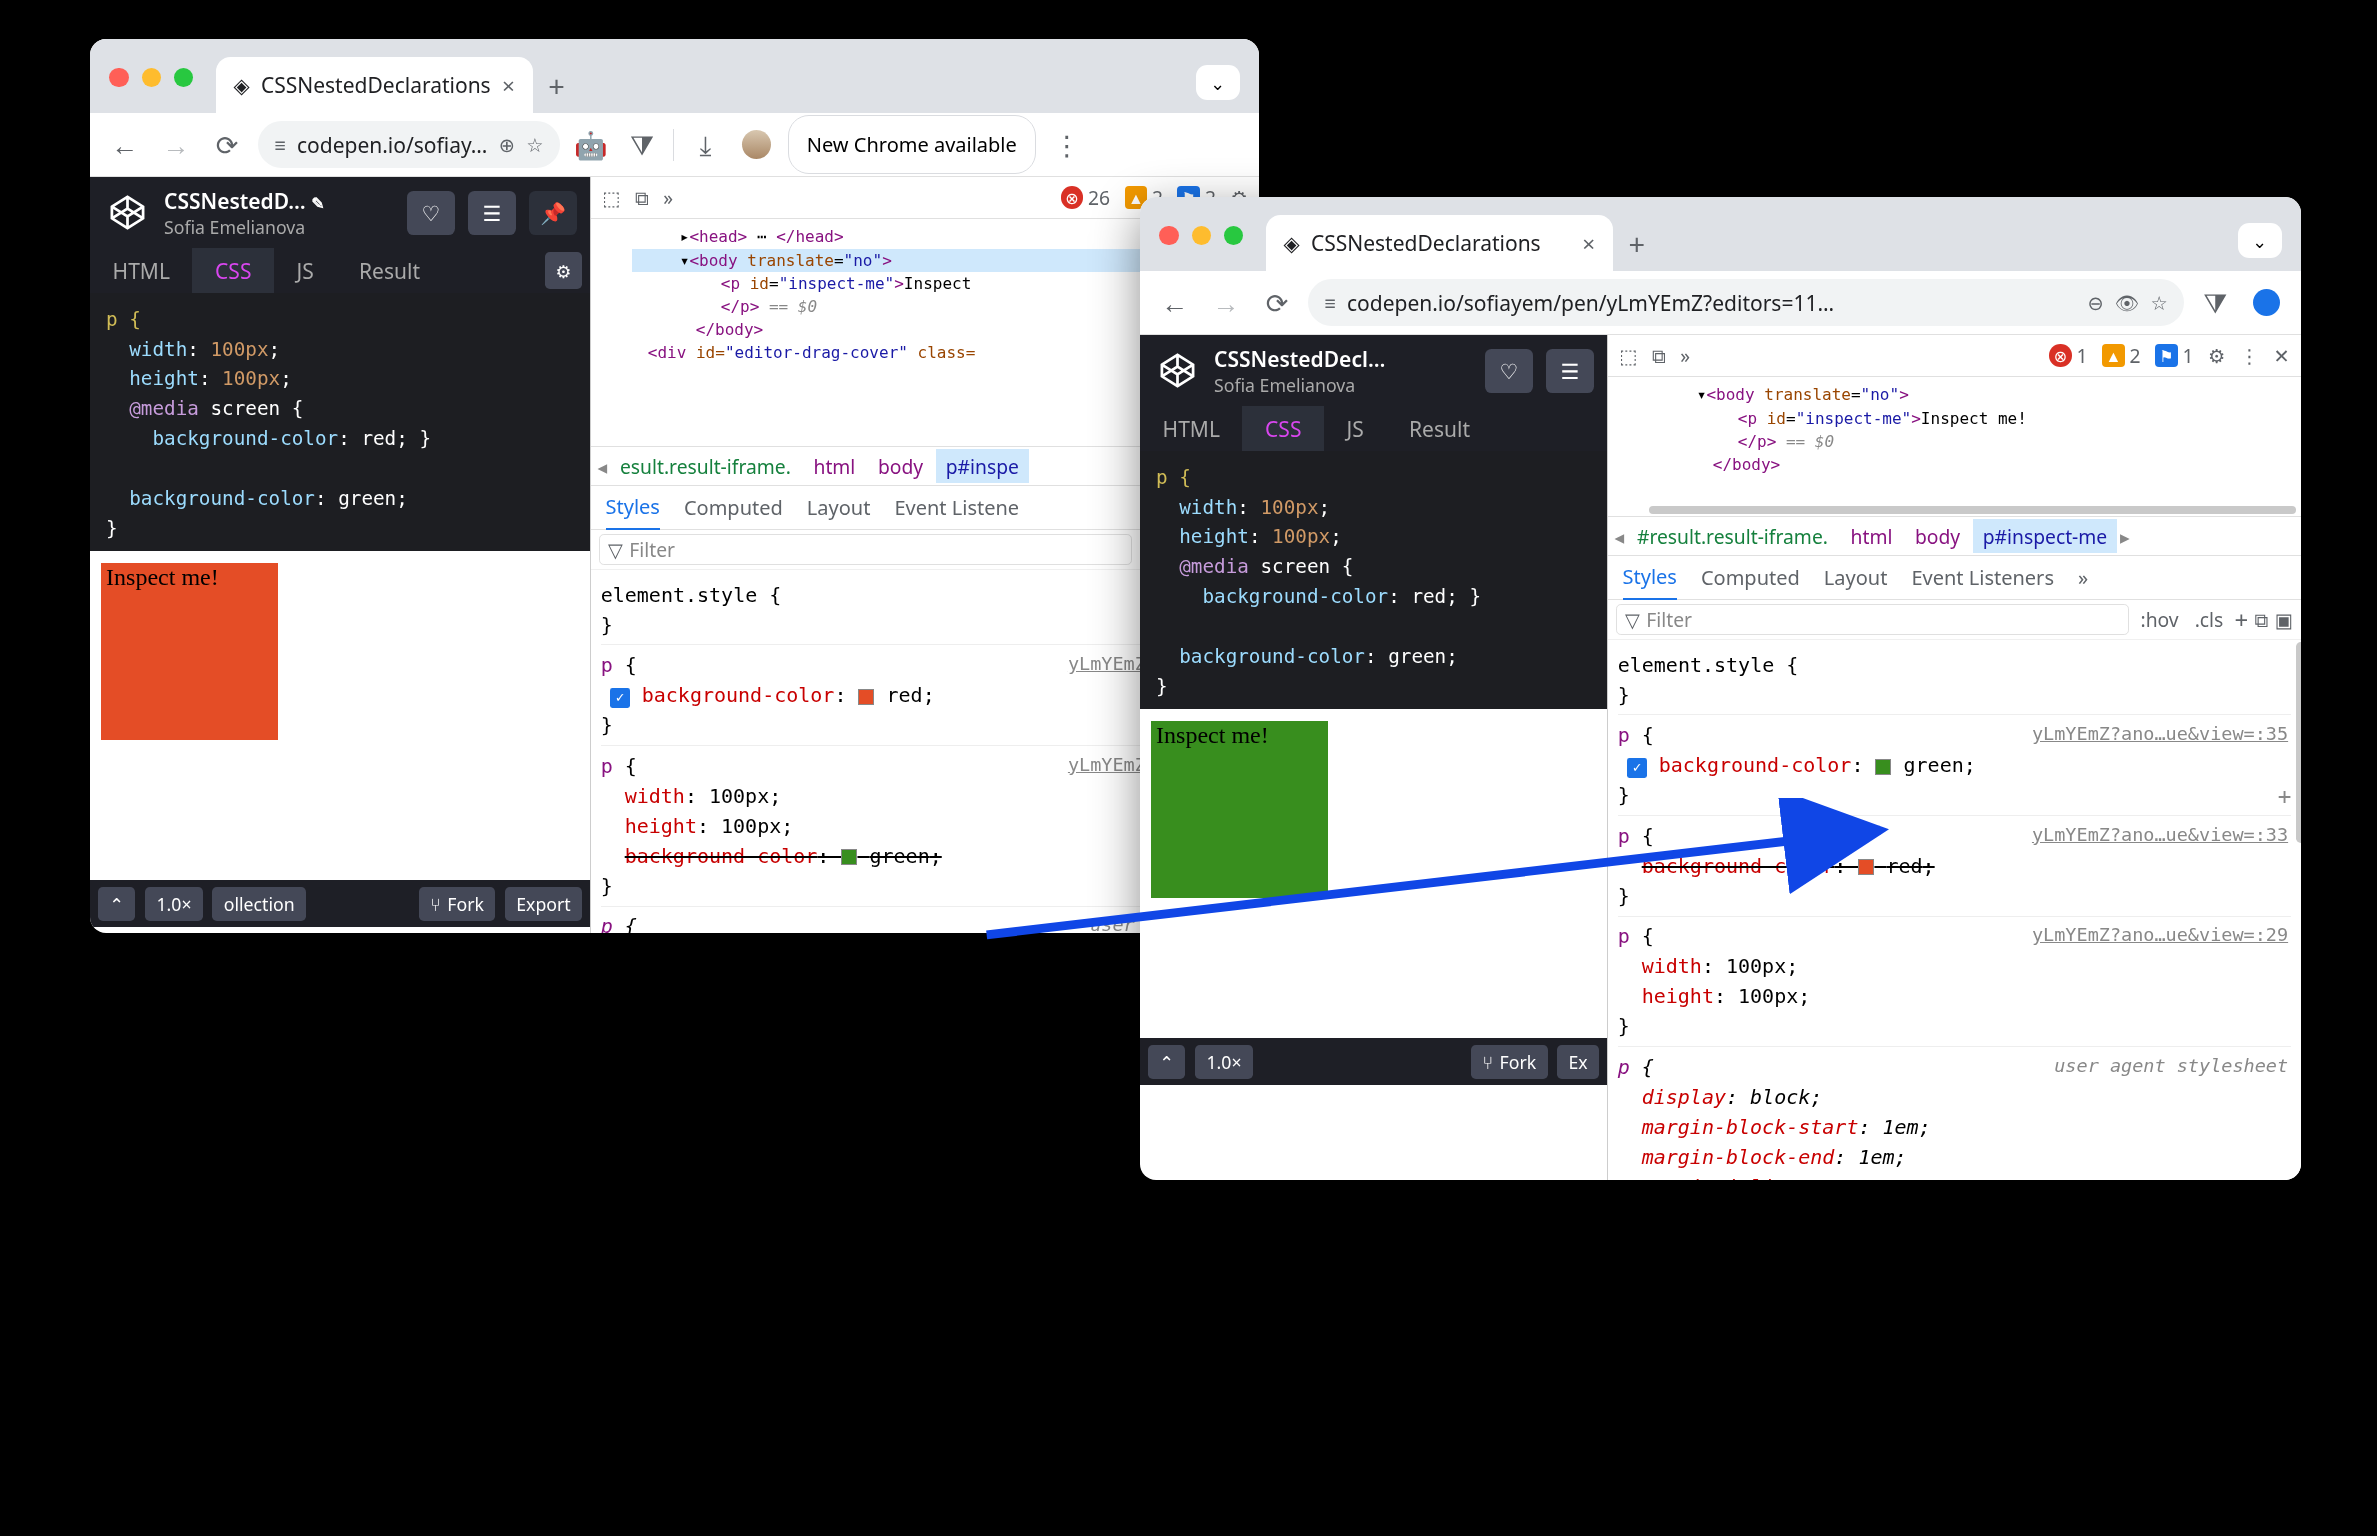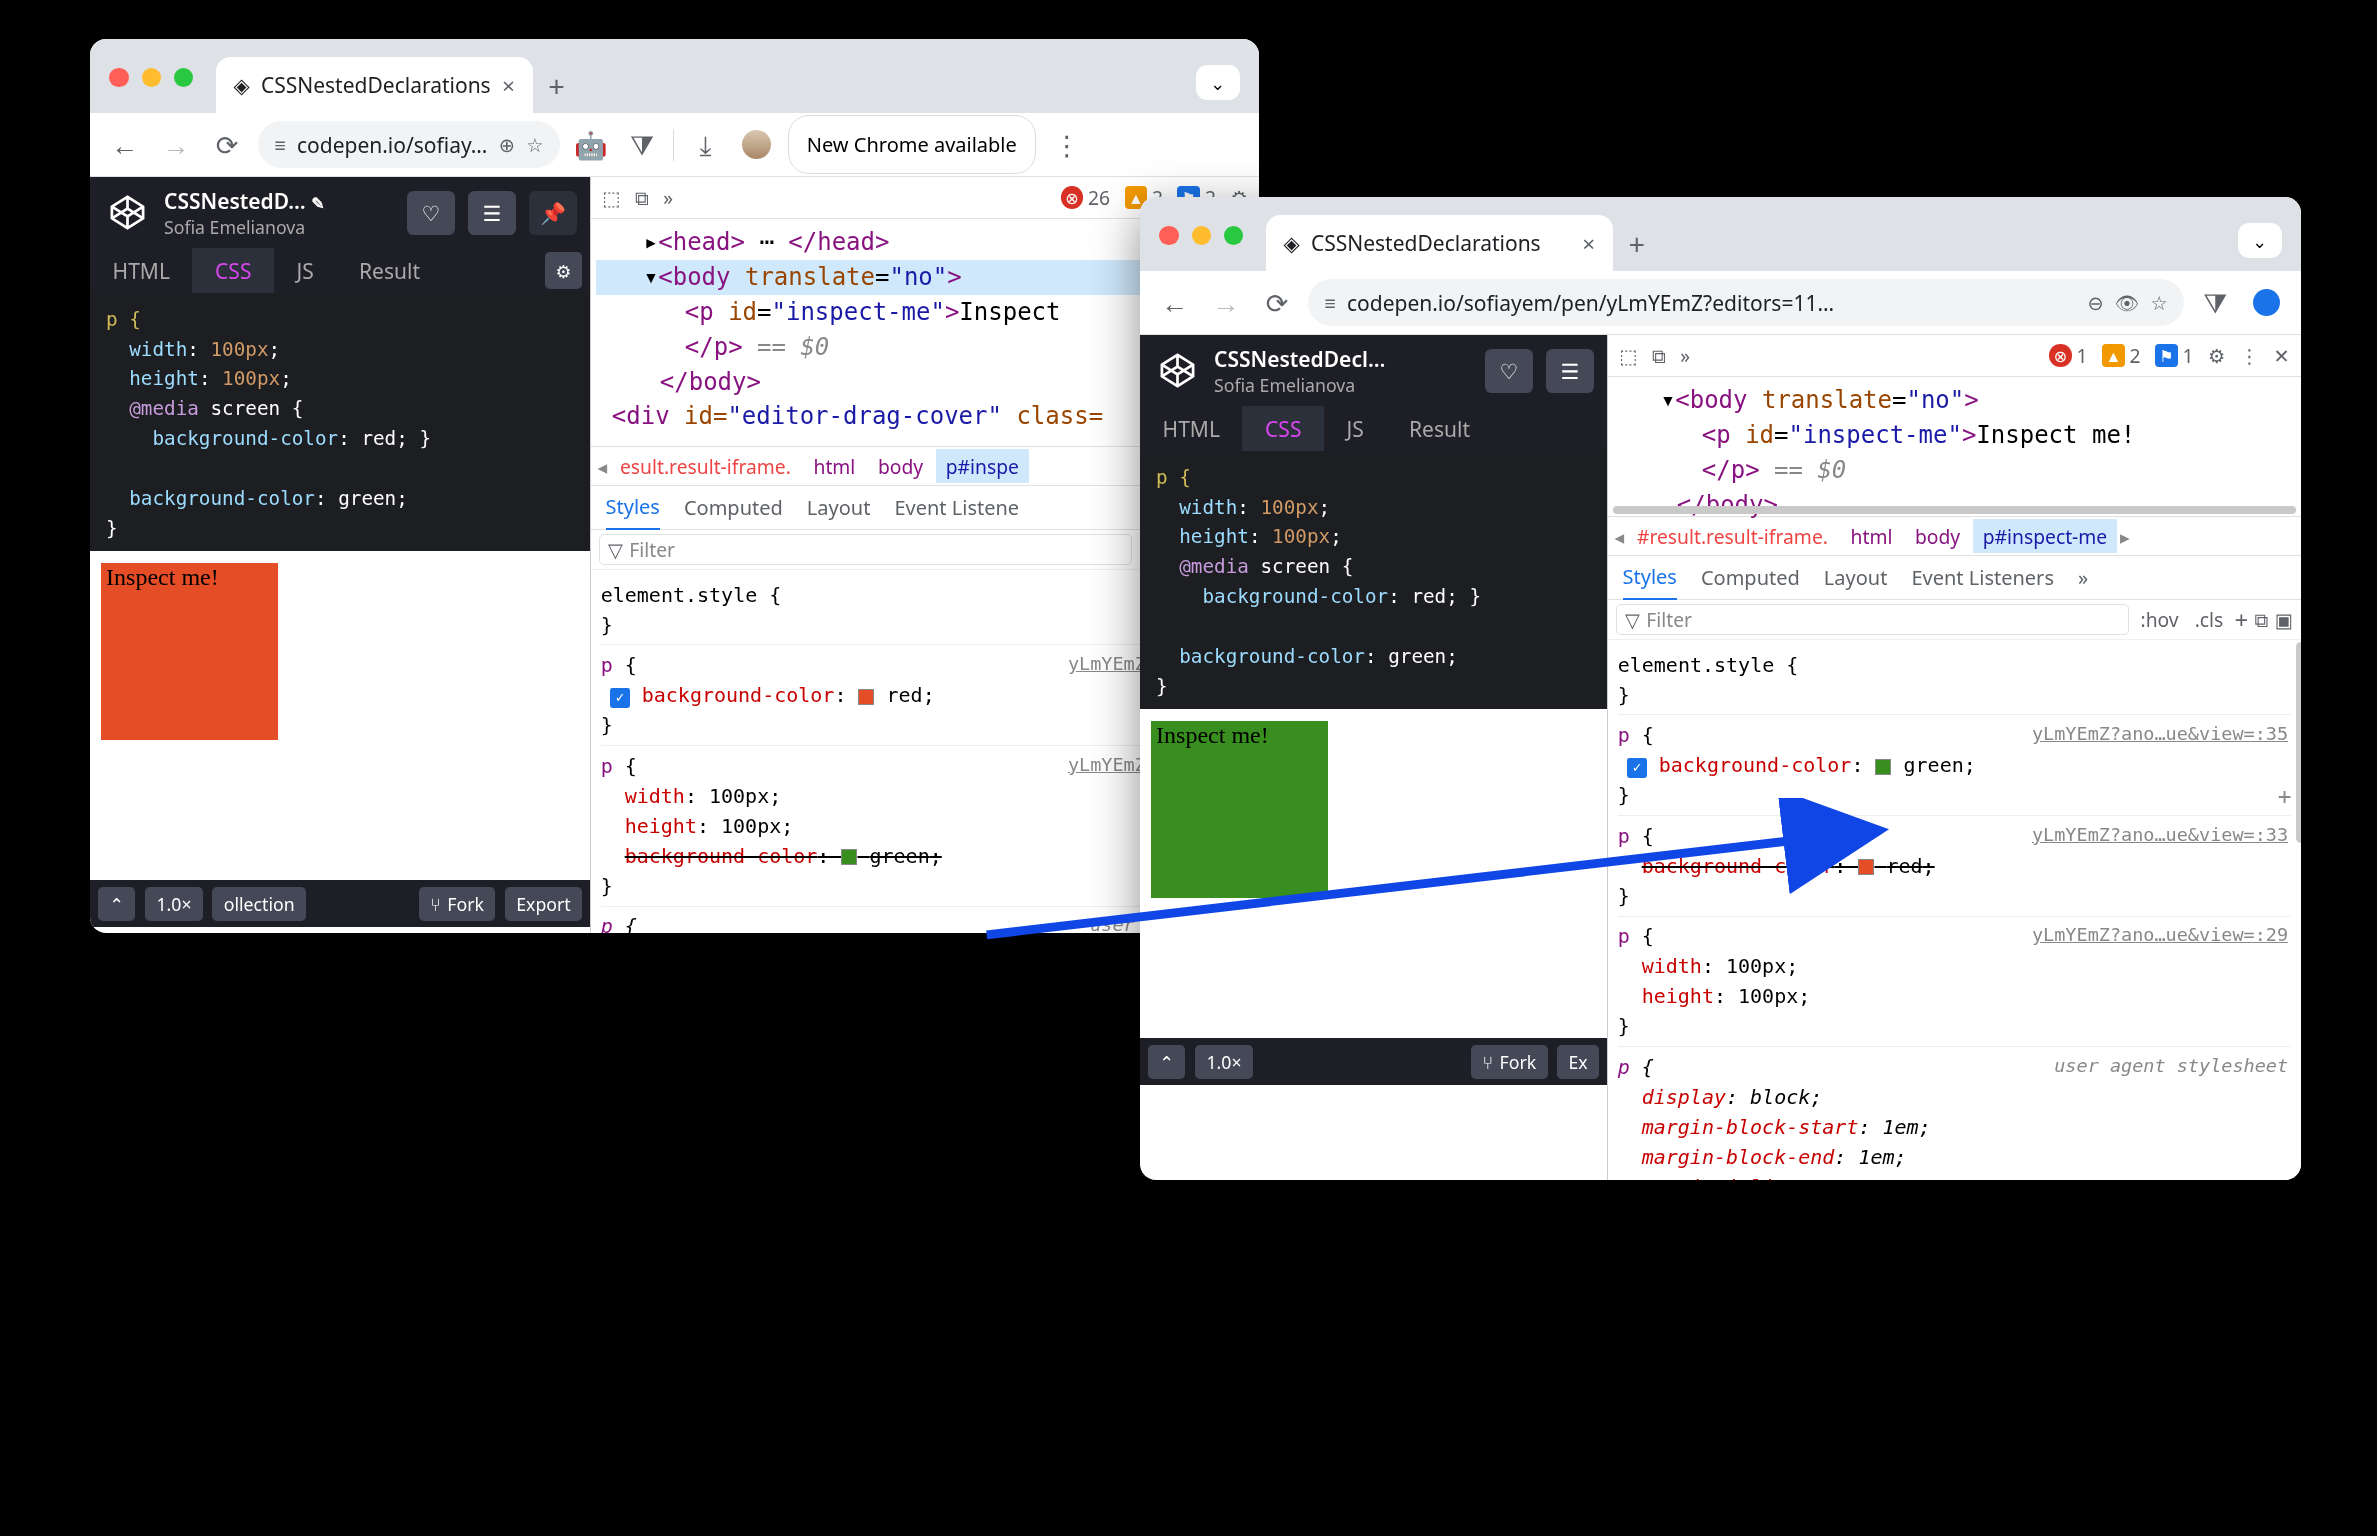--- a/index.html
+++ b/index.html
@@ -51,27 +51,27 @@
   .pen-foot { background:#1e1f26; display:flex; align-items:center; height:47px; padding:0 8px; gap:9.7px; }
   .pf-btn { height:34px; padding:0 11.3px; background:#444857; border-radius:4.8px; color:#fff; font-size:17.7px; display:flex; align-items:center; gap:6.4px; }
 
   
   .dt { background:#fff; display:flex; flex-direction:column; }
   .dt-top { height:42px; border-bottom:0.8px solid #e0e0e0; display:flex; align-items:center; padding:0 11.3px; gap:14.5px; font-size:19.3px; color:#5f6368; }
   .dt-warn { display:flex; align-items:center; gap:4.8px; }
   .badge { width:22.6px; height:22.6px; border-radius:4px; display:flex; align-items:center; justify-content:center; color:#fff; font-size:16px; }
   .b-err{background:#d93025;border-radius:50%;} .b-wrn{background:#f29900;} .b-inf{background:#1a73e8;}
 
-  .dom-tree { padding:6.4px 4.8px; font-size:24px; line-height:1.45; font-family: ui-monospace, Menlo, monospace; }
+  .dom-tree { padding:6.4px 4.8px; font-size:16px; line-height:1.45; font-family: ui-monospace, Menlo, monospace; margin-left: 36px; }
   .tag { color:#881280; } .attr { color:#994500; } .attrval { color:#1a1aa6; } .txt { color:#000; } .cmt{ color:#888; font-style: italic;}
   .dom-line { white-space:nowrap; padding-left:8px; }
   .dom-hl { background:#cfe8fc; }
 
   .crumbs { height:40px; border-top:0.8px solid #e0e0e0; border-bottom:0.8px solid #e0e0e0; display:flex; align-items:center; padding:0 6.4px; font-size:19.3px; gap:3.2px; }
-  .crumb { padding:3.2px 9.7px; color:#ef4444; }
+  .crumb { padding:3.2px 9.7px; color:#15803d; }
   .crumb.sel { background:#cfe8fc; color:#1a1aa6; }
 
   .style-tabs { height:44px; display:flex; align-items:center; gap:24px; padding:0 14.5px; border-bottom:0.8px solid #e0e0e0; font-size:20px; color:#5f6368; }
   .style-tabs .sel { color:#1a73e8; border-bottom:2.4px solid #1a73e8; height:44px; display:flex; align-items:center; }
 
   .filter-row { height:40px; display:flex; align-items:center; padding:0 8px; gap:6.4px; font-size:19.3px; color:#5f6368; border-bottom:0.8px solid #f0f0f0; }
   .filter-box { flex:1; border:0.8px solid #e0e0e0; height:31px; border-radius:4.8px; display:flex; align-items:center; padding:0 8px; gap:6.4px; }
   .fr-btn { padding:1.6px 4.8px; }
 
   .rules { font-size:20px; line-height:1.5; font-family: ui-monospace, Menlo, monospace; padding:4.8px 9.7px; overflow:hidden;}

